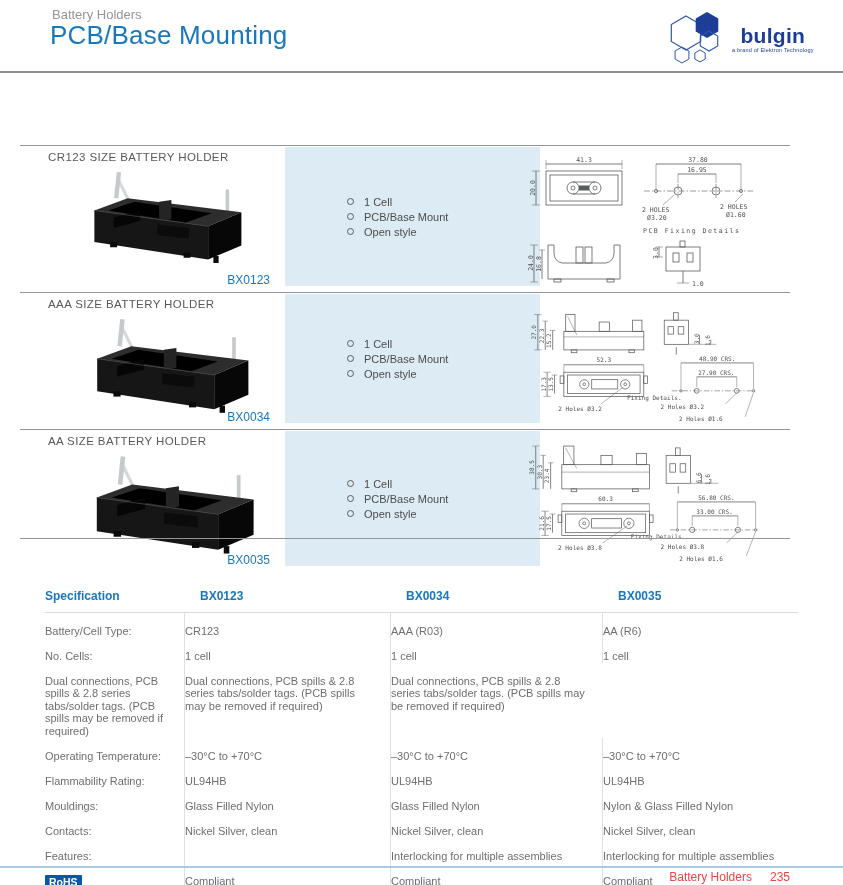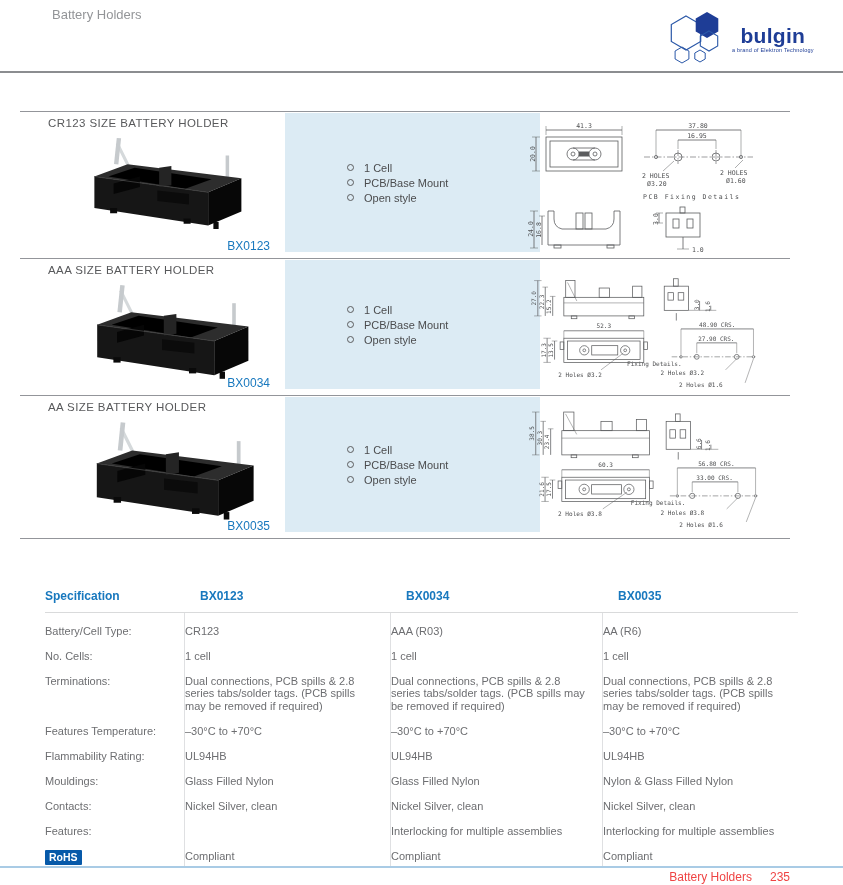--- a/index.html
+++ b/index.html
@@ -12,21 +12,21 @@
   .hdr-title    { position:absolute; left:50px; top:20px; font-size:26px; font-weight:400; color:#1878be; letter-spacing:0.2px; }
   .rule-top     { position:absolute; left:0; top:71px; width:843px; height:2px; background:#8b8d90; }
 
   .logo { position:absolute; left:660px; top:3px; width:160px; height:64px;text-align:center; }
   .logo svg { position:absolute; left:0; top:0; }
   .logo-textwrap { position:absolute; left:72px; top:22px; }
   .logo-brand { font-size:21px; font-weight:bold; color:#1e3d96; letter-spacing:0.3px; line-height:21px; display:block; }
   .logo-tagline { font-size:5.5px; color:#1e3d96; display:block; margin-top:1px; letter-spacing:0.2px; }
 
   
-  .section { position:absolute; left:0; width:843px; }
+  .section { position:absolute; left:0; width:843px;margin-top:34px; }
   .section::before { content:""; position:absolute; left:20px; right:53px; top:0; height:1.4px; background:#93959a; }
   .sec-1 { top:111px; height:147px; }
   .sec-2 { top:258px; height:137px; }
   .sec-3 { top:395px; height:143px; }
   .rule-sections-end { position:absolute; left:20px; right:53px; top:538px; height:1.4px; background:#93959a; }
 
   .col-left { position:absolute; left:20px; top:0; width:250px; height:100%; }
   .sec-title { position:absolute; left:28px; top:6px; font-size:11.5px; color:#58595b; letter-spacing:0.4px; white-space:nowrap; }
   .part-number { position:absolute; right:0; bottom:5px; font-size:12px; color:#1878be; }
   .photo { position:absolute; left:58px; top:20px; }
@@ -61,20 +61,21 @@
   .rule-footer { position:absolute; left:0; top:866px; width:843px; height:2px; background:#a9cbe5; }
   .footer-text { position:absolute; right:53px; top:870px; font-size:12px; color:#ef4444; }
   .footer-text .pgnum { margin-left:18px; }
 </style>
 </head>
 <body>
 
 <div class="page">
 
   <div class="hdr-category">Battery Holders</div>
+  <div class="hdr-title">PCB/Base Mounting</div>
 
   <div class="logo">
     <svg width="72" height="64" viewBox="0 0 72 64">
       <polygon points="26,13 40.7,21.5 40.7,38.5 26,47 11.3,38.5 11.3,21.5" fill="none" stroke="#2b58a8" stroke-width="1.2"></polygon>
       <polygon points="47,9 58.3,15.5 58.3,28.5 47,35 35.7,28.5 35.7,15.5" fill="#1e3d96" stroke="none"></polygon>
       <polygon points="49,28 57.7,33 57.7,43 49,48 40.3,43 40.3,33" fill="none" stroke="#2b58a8" stroke-width="1.1"></polygon>
       <polygon points="22,44 28.9,48 28.9,56 22,60 15.1,56 15.1,48" fill="none" stroke="#2b58a8" stroke-width="1"></polygon>
       <polygon points="40,47 45.2,50 45.2,56 40,59 34.8,56 34.8,50" fill="none" stroke="#2b58a8" stroke-width="1"></polygon>
     </svg>
     <div class="logo-textwrap">
@@ -413,27 +414,26 @@
       <div>AAA (R03)</div>
       <div>AA (R6)</div>
     </div>
     <div class="spec-row">
       <div>No. Cells:</div>
       <div>1 cell</div>
       <div>1 cell</div>
       <div>1 cell</div>
     </div>
     <div class="spec-row">
-      <div>Terminations:</div>
       <div>Dual connections, PCB spills &amp; 2.8 series tabs/solder tags. (PCB spills may be removed if required)</div>
       <div>Dual connections, PCB spills &amp; 2.8 series tabs/solder tags. (PCB spills may be removed if required)</div>
       <div>Dual connections, PCB spills &amp; 2.8 series tabs/solder tags. (PCB spills may be removed if required)</div>
     </div>
     <div class="spec-row">
-      <div>Features Temperature:</div>
+      <div>Operating Temperature:</div>
       <div>–30°C to +70°C</div>
       <div>–30°C to +70°C</div>
       <div>–30°C to +70°C</div>
     </div>
     <div class="spec-row">
       <div>Flammability Rating:</div>
       <div>UL94HB</div>
       <div>UL94HB</div>
       <div>UL94HB</div>
     </div>

